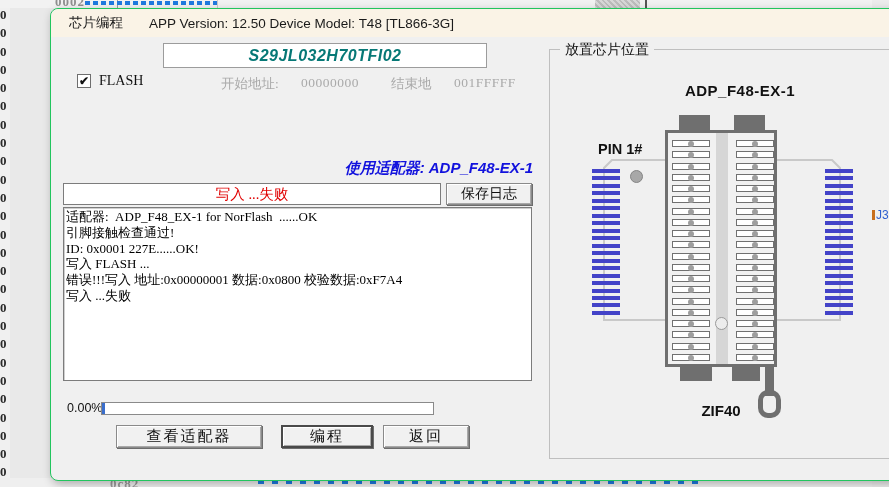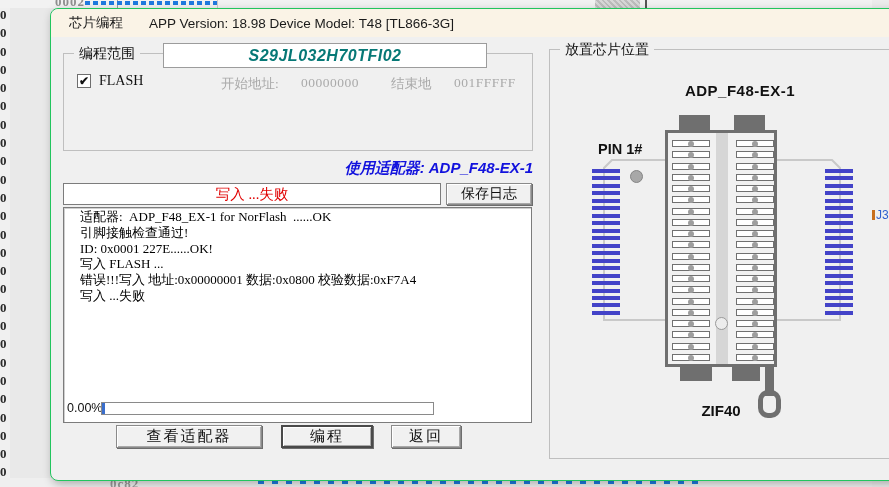--- a/index.html
+++ b/index.html
@@ -75,34 +75,34 @@
 
   #status-box{position:absolute;left:12px;top:174px;width:378px;height:22px;background:#fff;
     border:1px solid #7c7c7c;display:flex;align-items:center;justify-content:center;}
   #status-text{font-family:"Liberation Serif",serif;font-size:14.5px;color:var(--status-red);}
 
   .btn3d{background:#f1f1f1;border:1px solid #8a8a8a;
     box-shadow:inset 1px 1px 0 #ffffff,inset -1px -1px 0 #a9a9a9,1px 1px 0 #6d6d6d;
     font-family:"Liberation Serif",serif;color:#111;display:flex;align-items:center;justify-content:center;cursor:default;}
   #save-log-button{position:absolute;left:395px;top:174px;width:86px;height:22px;font-size:14px;}
 
-  #log-box{position:absolute;left:12px;top:198px;width:469px;height:216px;background:#fff;
-    border:1px solid #7c7c7c;box-shadow:inset 1px 1px 0 #cfcfcf;padding:1px 16px;overflow:hidden;}
+  #log-box{position:absolute;left:12px;top:198px;width:469px;height:174px;background:#fff;
+    border:1px solid #7c7c7c;box-shadow:inset 1px 1px 0 #cfcfcf;padding:1px 2px;overflow:hidden;}
   .log-line{font-family:"Liberation Serif",serif;font-size:13px;line-height:15.8px;color:#000;white-space:pre;}
 
   #progress-label{position:absolute;left:16px;top:392px;font-size:12.5px;color:#111;}
   #progress-bar{position:absolute;left:50px;top:393px;width:333px;height:13px;background:#fff;
     border:1px solid #8a8a8a;}
   #progress-fill{height:100%;background:var(--progress-blue);width:0;}
 
   .action-btn{position:absolute;top:416px;height:23px;font-size:15px;letter-spacing:2px;}
   #view-adapter-button{left:65px;width:146px;}
   #program-button{left:230px;width:92px;border:2px solid #4a4a4a;
     box-shadow:inset 1px 1px 0 #ffffff,inset -1px -1px 0 #a9a9a9,1px 1px 0 #6d6d6d;}
-  #back-button{left:340px;width:70px;}
+  #back-button{left:332px;width:86px;}
 
   
   #placement-group{left:498px;top:40px;width:348px;height:410px;}
   #adapter-name{position:absolute;left:100px;top:32px;width:180px;text-align:center;
     font-size:15px;font-weight:bold;color:#111;letter-spacing:0.5px;}
   #pin1-label{position:absolute;left:48px;top:91px;font-size:14.5px;font-weight:bold;color:#111;}
   #pin1-dot{position:absolute;left:80px;top:120px;width:13px;height:13px;border-radius:50%;
     background:#a8a8a8;border:1px solid #858585;}
   #outline-svg{position:absolute;left:0;top:0;width:348px;height:410px;}
 
@@ -232,26 +232,23 @@
     </div>
 </div>
 <div class="bg-strip" id="bg-right"></div>
 <span id="bg-ref-label">J3</span>
 <div id="bg-ref-tick"></div>
 
 <div id="dialog">
 
   <div id="titlebar">
     <span class="app-title">芯片编程</span>
-    <span>APP Version: 18.98 Device Model: T48 [TL866-3G]</span>
-  </div>
-
-  <div class="groupbox" id="range-group">
-    <span class="group-label">编程范围</span>
-  </div>
+    <span>APP Version: 12.50 Device Model: T48 [TL866-3G]</span>
+  </div>
+
   <div id="chip-panel">
     <span id="chip-name">S29JL032H70TFI02</span>
   </div>
   <div id="flash-row">
     <div id="flash-checkbox">
       <span id="flash-check-glyph">✔</span>
     </div>
     <span id="flash-label">FLASH</span>
   </div>
   <span class="addr" id="start-label">开始地址:</span>

